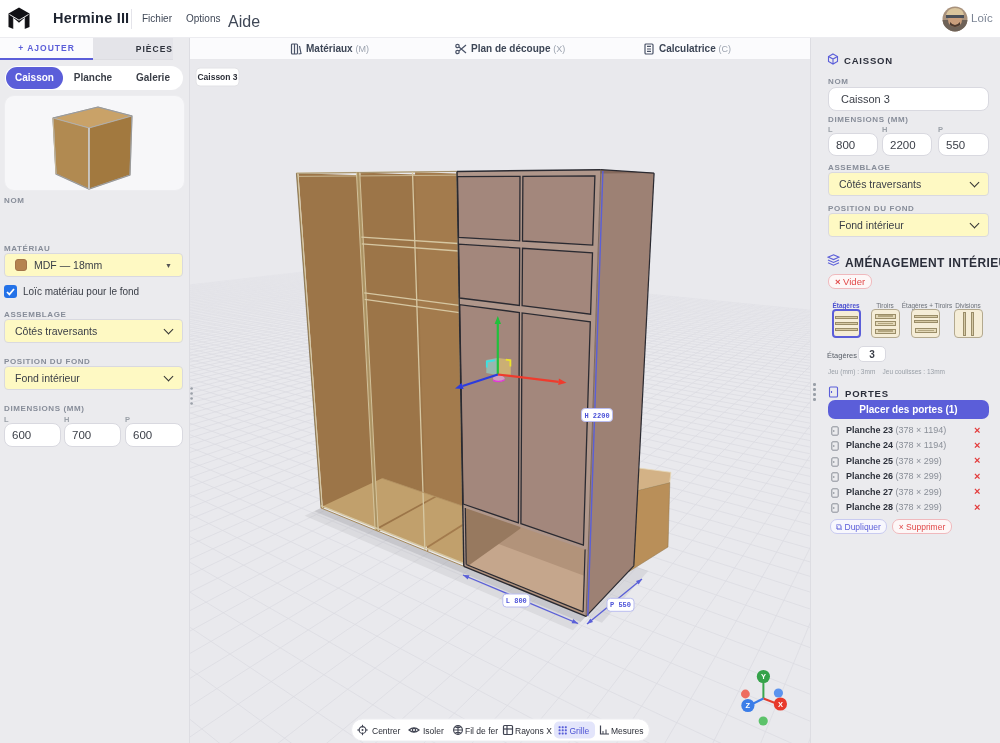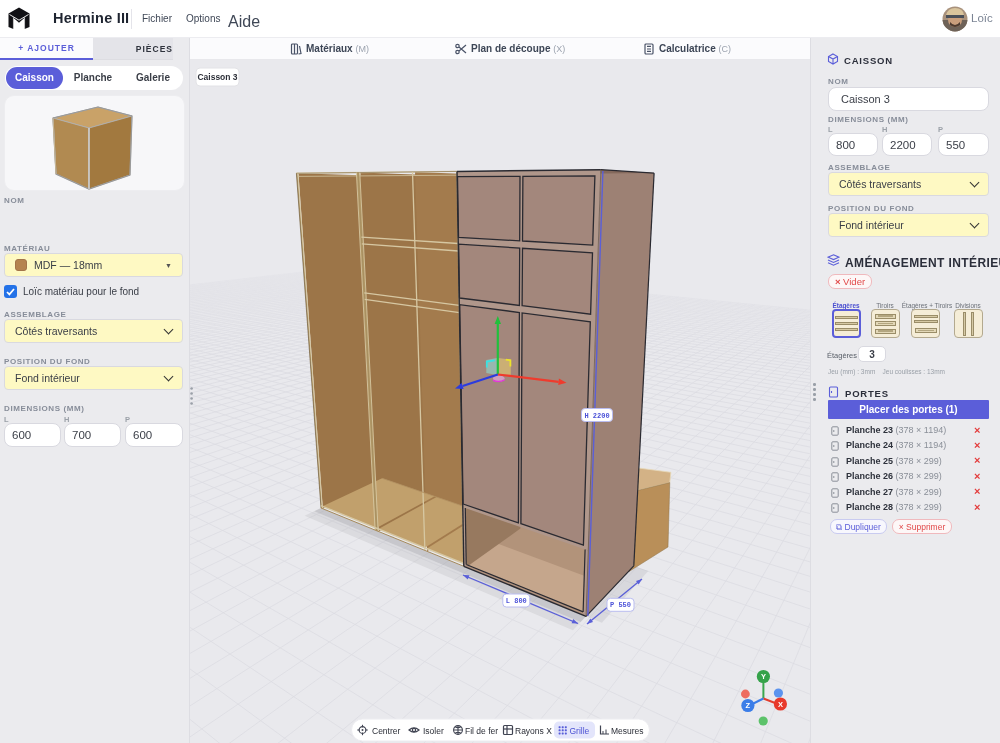--- a/index.html
+++ b/index.html
@@ -305,21 +305,21 @@
     <div class="abs" style="left:151.5px;top:273.5px;width:3.4px;height:24px;background:#d6c9a4;border:0.8px solid #9a8d68"></div>
     <div class="abs" style="left:159.5px;top:273.5px;width:3.4px;height:24px;background:#d6c9a4;border:0.8px solid #9a8d68"></div>
     <div class="abs" style="left:16px;top:312.5px;font-size:7.5px;color:#5a6069">Étagères</div>
     <div class="abs inp" style="left:47px;top:308px;width:28px;height:16px;justify-content:center;font-weight:bold;font-size:10px;border-radius:5px">3</div>
     <div class="abs" style="left:17px;top:330px;font-size:6.5px;color:#9aa0a8">Jeu (mm) : 3mm&nbsp;&nbsp;&nbsp;&nbsp;Jeu coulisses : 13mm</div>
     <svg class="abs" style="left:17px;top:348px" width="11" height="12" viewBox="0 0 11 12" fill="none" stroke="#5b5ed9" stroke-width="1.1">
 <rect x="1.5" y="1" width="8" height="10" rx="1"></rect>
       <line x1="3.5" y1="5" x2="3.5" y2="7"></line>
     </svg>
     <div class="abs" style="left:34px;top:349.5px;font-size:9.5px;font-weight:bold;color:#2b2e3a;letter-spacing:0.8px">PORTES</div>
-    <div class="abs" style="left:17px;top:362px;width:161px;height:19px;background:#5b5ed9;border-radius:1px;text-align:center;line-height:19px;font-size:10px;font-weight:bold;color:#fff">Placer des portes (1)</div>
+    <div class="abs" style="left:17px;top:362px;width:161px;height:19px;background:#5b5ed9;border-radius:7px;text-align:center;line-height:19px;font-size:10px;font-weight:bold;color:#fff">Placer des portes (1)</div>
     <svg class="abs" style="left:20px;top:388.0px" width="8" height="10" viewBox="0 0 8 10" fill="none" stroke="#8a8f98" stroke-width="1">
       <rect x="0.8" y="0.8" width="6.4" height="8.4" rx="1"></rect>
       <line x1="2.8" y1="4" x2="2.8" y2="6"></line>
     </svg>
     <div class="abs" style="left:35px;top:387.0px;font-size:9px;color:#2e323c;white-space:nowrap"><b>Planche 23</b> <span style="color:#8a8f98">(378 × 1194)</span></div>
     <div class="abs" style="left:163px;top:385.5px;font-size:11px;font-weight:bold;color:#e33a3a">×</div>
     <svg class="abs" style="left:20px;top:403.4px" width="8" height="10" viewBox="0 0 8 10" fill="none" stroke="#8a8f98" stroke-width="1">
       <rect x="0.8" y="0.8" width="6.4" height="8.4" rx="1"></rect>
       <line x1="2.8" y1="4" x2="2.8" y2="6"></line>
     </svg>

